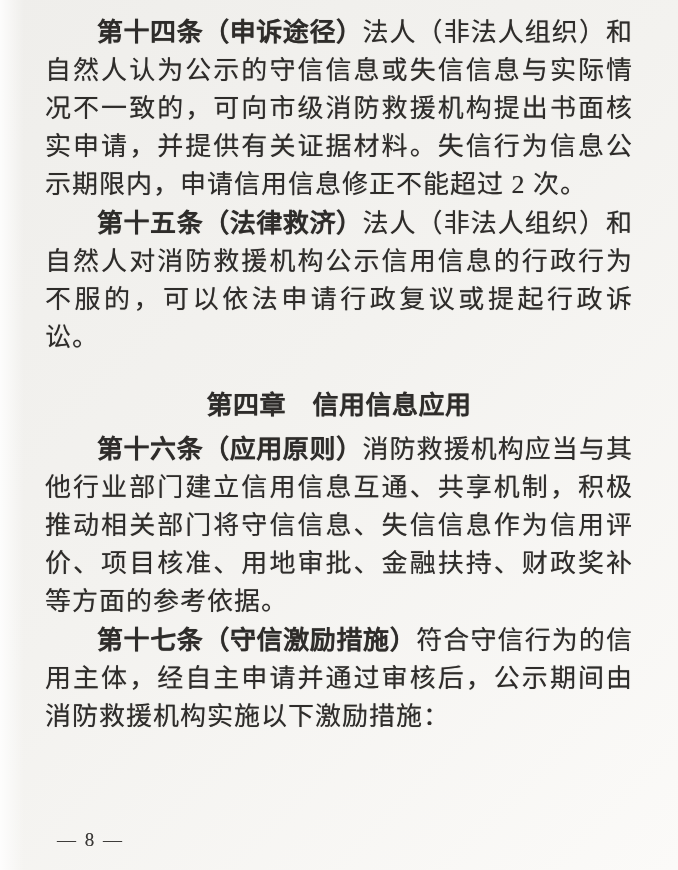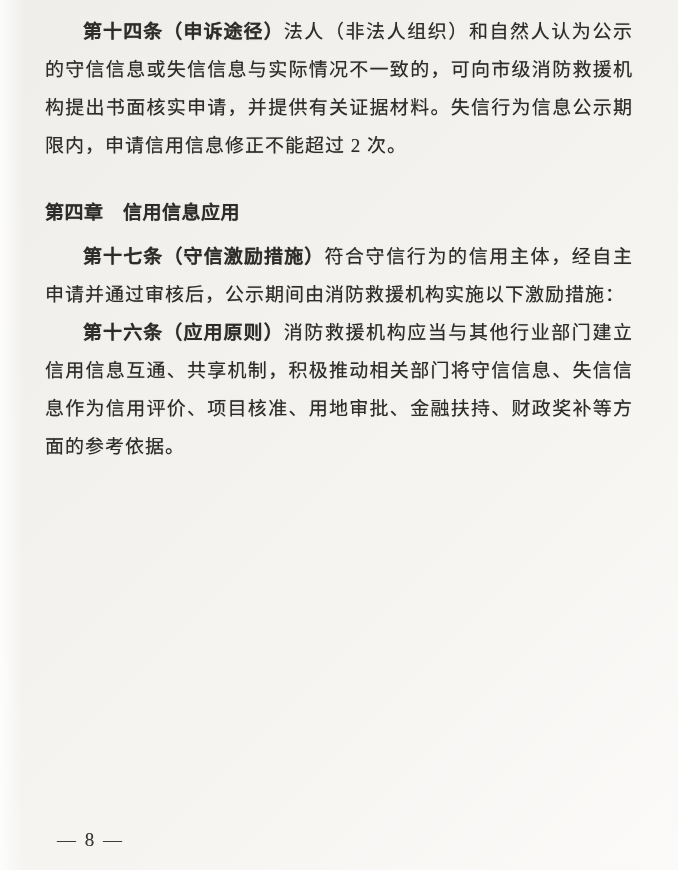--- a/index.html
+++ b/index.html
@@ -23,36 +23,36 @@
   
   .edge-left{
     position:absolute;left:0;top:0;bottom:0;width:24px;
     background:linear-gradient(90deg,rgba(255,255,255,0.85),rgba(255,255,255,0));
     pointer-events:none;
   }
   .doc-body{
     position:absolute;
     left:45px;right:45px;top:13px;
     color:var(--ink);
-    font-size:19px;
+    font-size:26px;
     line-height:38px;
     letter-spacing:1px;
     text-align:justify;
     text-justify:inter-character;
     text-shadow:0 0 0.7px rgba(46,44,42,0.55);
   }
   .para{ text-indent:2em; }
   .para .head{
     font-family:"Liberation Sans","DejaVu Sans",sans-serif;
     font-weight:700;
     letter-spacing:0.5px;
   }
   .chapter{
     text-indent:0;
-    text-align:left;
+    text-align:center;
     font-family:"Liberation Sans","DejaVu Sans",sans-serif;
     font-weight:700;
     margin-top:29px;
     margin-bottom:6px;
     letter-spacing:1.5px;
   }
   .chapter .head{ font-weight:700; }
   .page-number{
     position:absolute;
     left:57px;bottom:19px;
@@ -63,19 +63,20 @@
   }
 </style>
 </head>
 <body>
 
 <div class="page">
   <div class="edge-left"></div>
 
   <div class="doc-body">
       <p class="para"><span class="head">第十四条（申诉途径）</span><span class="body-text">法人（非法人组织）和自然人认为公示的守信信息或失信信息与实际情况不一致的，可向市级消防救援机构提出书面核实申请，并提供有关证据材料。失信行为信息公示期限内，申请信用信息修正不能超过 2 次。</span></p>
+      <p class="para"><span class="head">第十五条（法律救济）</span><span class="body-text">法人（非法人组织）和自然人对消防救援机构公示信用信息的行政行为不服的，可以依法申请行政复议或提起行政诉讼。</span></p>
       <p class="para chapter"><span class="head">第四章　信用信息应用</span></p>
+      <p class="para"><span class="head">第十六条（应用原则）</span><span class="body-text">消防救援机构应当与其他行业部门建立信用信息互通、共享机制，积极推动相关部门将守信信息、失信信息作为信用评价、项目核准、用地审批、金融扶持、财政奖补等方面的参考依据。</span></p>
       <p class="para"><span class="head">第十七条（守信激励措施）</span><span class="body-text">符合守信行为的信用主体，经自主申请并通过审核后，公示期间由消防救援机构实施以下激励措施：</span></p>
-      <p class="para"><span class="head">第十六条（应用原则）</span><span class="body-text">消防救援机构应当与其他行业部门建立信用信息互通、共享机制，积极推动相关部门将守信信息、失信信息作为信用评价、项目核准、用地审批、金融扶持、财政奖补等方面的参考依据。</span></p>
     </div>
 
   <div class="page-number">— 8 —</div>
 </div>
 
 </body></html>

